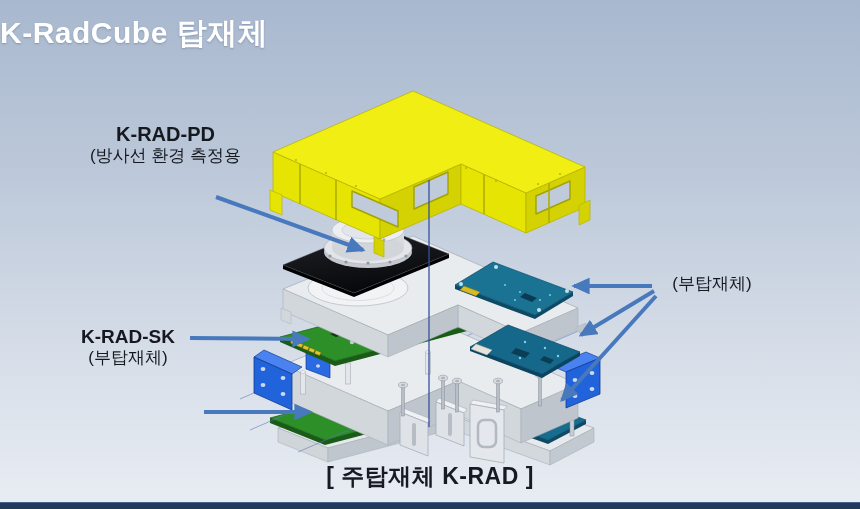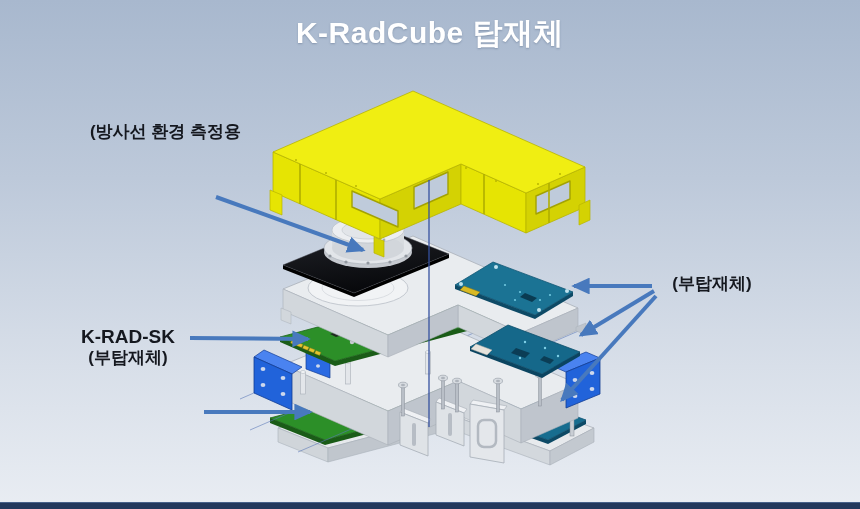--- a/index.html
+++ b/index.html
@@ -2,28 +2,28 @@
 <html><head>
 <meta charset="utf-8">
 <style>
   html,body{margin:0;padding:0;background:#666;}
   .slide{
     position:relative;width:860px;height:509px;overflow:hidden;
     font-family:"Liberation Sans","DejaVu Sans",sans-serif;
     background:linear-gradient(180deg,#a8b8ce 0%,#bdc9da 35%,#d8dfe9 72%,#e9edf3 100%);
   }
   .title{
-    position:absolute;top:13px;left:0;right:0;text-align:center;
+    position:absolute;top:13px;left:0;right:0;text-align:left;
     font-size:30px;font-weight:bold;color:#ffffff;letter-spacing:0.5px;
     text-shadow:0 1px 2px rgba(60,80,110,0.35);
   }
   .callout{position:absolute;color:#15181f;text-align:center;line-height:1.22;}
   .c-main{font-size:20px;font-weight:bold;}
   .c-main.s19{font-size:19px;}
-  .c-sub{font-size:17px;font-weight:bold;}
+  .c-sub{font-size:17px;font-weight:normal;}
   .c-sub.small{font-size:15px;}
   .callout-pd{left:58px;top:122px;width:215px;}
   .callout-sk{left:48px;top:325px;width:160px;}
   .callout-scif{left:40px;top:400px;width:165px;}
   .callout-ss{left:648px;top:274px;width:128px;}
   .caption{
     position:absolute;top:461px;left:0;right:0;text-align:center;
     font-size:23px;font-weight:bold;color:#171a22;letter-spacing:0.5px;
   }
   .footer-bar{
@@ -308,28 +308,30 @@
     <line x1="204" y1="412" x2="310" y2="412" marker-end="url(#ah)"></line>
     <line x1="652" y1="286" x2="574" y2="286" marker-end="url(#ah)"></line>
     <line x1="654" y1="291" x2="581" y2="335" marker-end="url(#ah)"></line>
     <line x1="656" y1="296" x2="562" y2="400" marker-end="url(#ah)"></line>
   </g>
 </svg>
 
 <div class="title">K-RadCube 탑재체</div>
 
 <div class="callout callout-pd">
+  <div class="c-main">K-RAD-PD</div>
   <div class="c-sub">(방사선 환경 측정용</div>
 </div>
 
 <div class="callout callout-sk">
   <div class="c-main s19">K-RAD-SK</div>
   <div class="c-sub">(부탑재체)</div>
 </div>
 
 
 <div class="callout callout-ss">
   <div class="c-sub">(부탑재체)</div>
 </div>
 
+<div class="caption">[ 주탑재체 K-RAD ]</div>
 <div class="footer-bar"></div>
 
 </div>
 
 </body></html>

